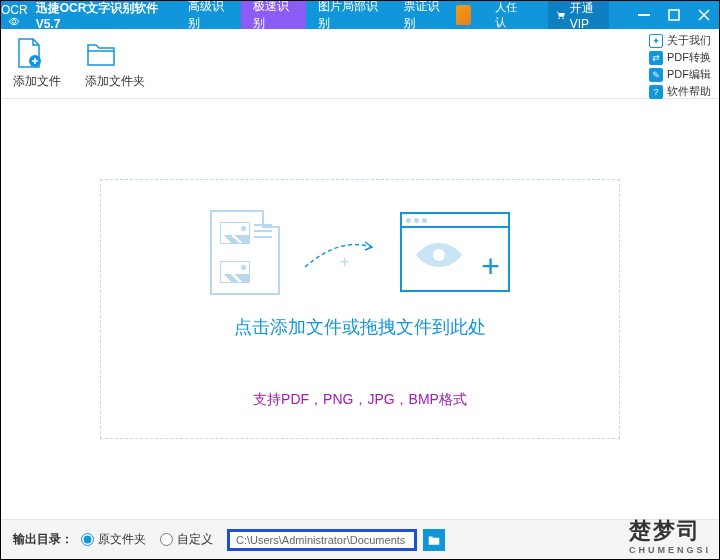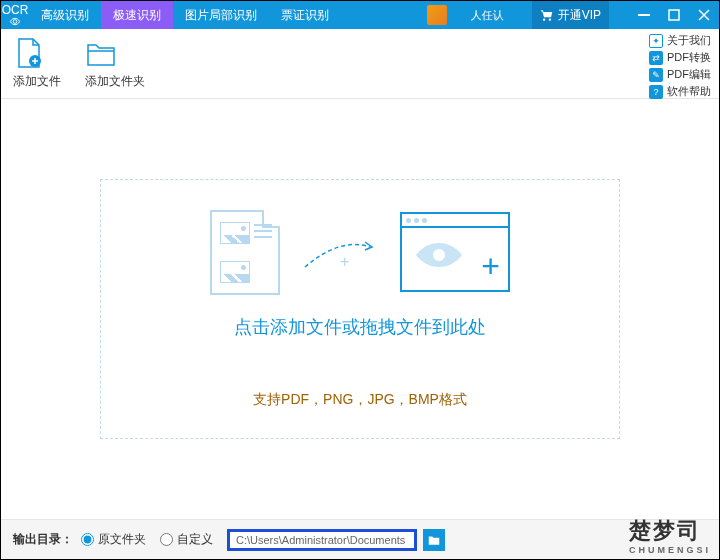--- a/index.html
+++ b/index.html
@@ -38,40 +38,41 @@
 .doc-pic::after { content: ''; position: absolute; bottom: 0; left: 0; right: 0; height: 8px; background: linear-gradient(45deg, transparent 30%, #b8d8ef 30%, #b8d8ef 50%, transparent 50%, transparent 60%, #b8d8ef 60%); }
 .doc-lines { position: absolute; top: 12px; right: 6px; width: 18px; }
 .doc-lines span { display: block; height: 2px; background: #b8d8ef; margin-bottom: 4px; }
 .arrow-path { width: 80px; height: 40px; position: relative; }
 .preview-win { width: 110px; height: 80px; border: 2px solid #1296db; position: relative; }
 .preview-bar { height: 14px; border-bottom: 2px solid #1296db; display: flex; align-items: center; padding-left: 4px; }
 .preview-bar span { width: 5px; height: 5px; background: #b8d8ef; border-radius: 50%; margin-right: 3px; }
 .preview-eye { position: absolute; top: 50%; left: 35%; transform: translate(-50%, -40%); }
 .preview-plus { position: absolute; right: 8px; bottom: 8px; font-size: 32px; color: #1296db; font-weight: 100; line-height: 1; }
 .dz-title { font-size: 18px; color: #1296db; margin-bottom: 6px; }
-.dz-sub { font-size: 14px; color: #a16207; margin-top: 46px; }
+.dz-sub { font-size: 14px; color: #a21caf; margin-top: 46px; }
 .footer { position: absolute; bottom: 0; left: 0; right: 0; height: 40px; background: #f5f5f5; border-top: 1px solid #e5e5e5; display: flex; align-items: center; padding: 0 12px; font-size: 12px; color: #333; }
 .footer label { margin-right: 14px; display: flex; align-items: center; }
 .footer input[type=radio] { margin-right: 4px; accent-color: #1296db; }
 .path-input { width: 190px; height: 22px; border: 3px solid #1d4ed8; padding: 0 6px; font-size: 11px; color: #666; margin-right: 6px; }
 .folder-btn { width: 22px; height: 22px; background: #1296db; display: flex; align-items: center; justify-content: center; cursor: pointer; }
 .watermark { position: absolute; right: 8px; bottom: 4px; font-size: 22px; font-weight: bold; color: #333; letter-spacing: 2px; }
 .watermark small { display: block; font-size: 9px; letter-spacing: 3px; color: #666; line-height: 1; }
 </style>
 </head>
 <body>
 
 <div class="titlebar">
   <div class="logo">
     <span>OCR</span>
     <svg viewBox="0 0 24 24" fill="none" stroke="#fff" stroke-width="2">
         <circle cx="12" cy="12" r="4"></circle>
         <path d="M2 12s3-7 10-7 10 7 10 7-3 7-10 7-10-7-10-7z"></path>
       </svg>
   </div>
+  <div class="app-title">迅捷OCR文字识别软件V5.7</div>
   <div class="tabs">
     <div class="tab">高级识别</div>
     <div class="tab active">极速识别</div>
     <div class="tab">图片局部识别</div>
     <div class="tab">票证识别</div>
   </div>
   <div class="titlebar-right">
     <div class="user-avatar"></div>
     <div class="user-name">人任认</div>
     <div class="vip-btn">

